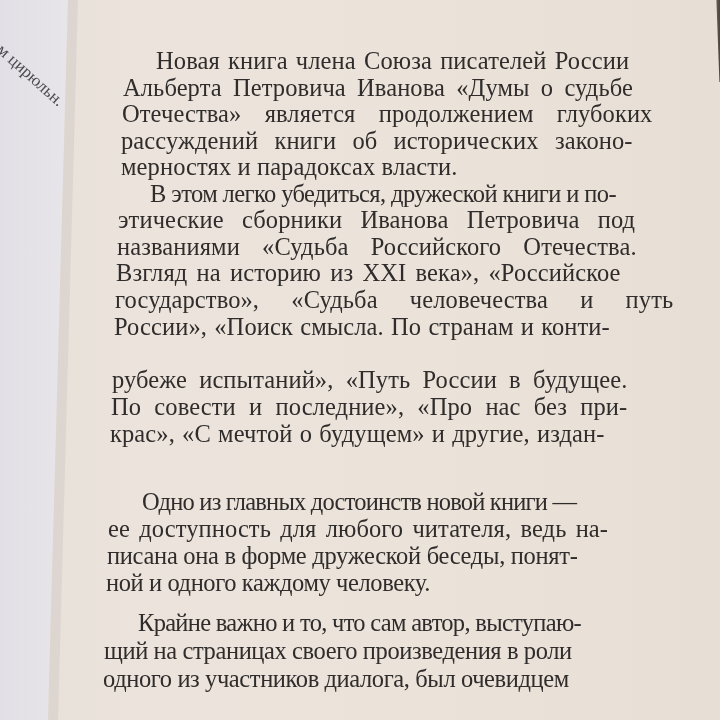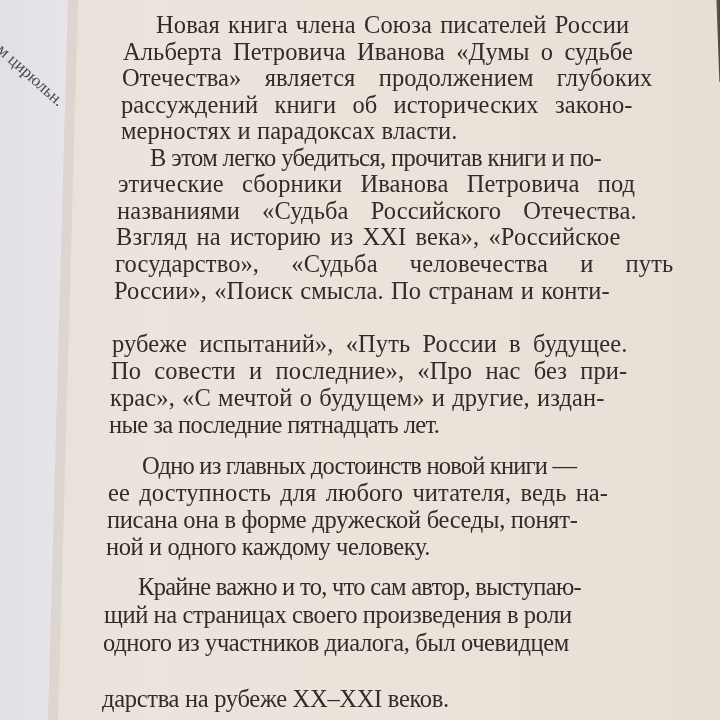--- a/index.html
+++ b/index.html
@@ -35,20 +35,21 @@
     clip-path:polygon(40% 0,100% 0,100% 100%,90% 100%);
   }
   .text-block {
     position:absolute; left:0; top:0; width:720px; height:720px;
     transform-origin: 400px 0;
   }
   .line {
     position:absolute; white-space:nowrap;
     font-size:24.5px; color:#2f2c2b;
     letter-spacing:0.1px;
+    margin-top:36px;
   }
 </style>
 </head>
 <body>
 
 <div class="left-page">
   <span class="left-page-text">м цирюльн.</span>
 </div>
 
 <div class="right-page"></div>
@@ -56,30 +57,29 @@
 <div class="corner-dark"></div>
 
 <div class="text-block">
 
   <div class="line" style="left:156px;top:11px;word-spacing:2px">Новая книга члена Союза писателей России</div>
   <div class="line" style="left:123px;top:38px;word-spacing:5px">Альберта Петровича Иванова «Думы о судьбе</div>
   <div class="line" style="left:122px;top:64px;word-spacing:17px">Отечества» является продолжением глубоких</div>
   <div class="line" style="left:121px;top:91px;word-spacing:10px">рассуждений книги об исторических законо-</div>
   <div class="line" style="left:121px;top:117px">мерностях и парадоксах власти.</div>
 
-  <div class="line" style="left:150px;top:144px;letter-spacing:-0.6px">В этом легко убедиться, прочитав книги и по-</div>
+  <div class="line" style="left:150px;top:144px;letter-spacing:-0.6px">В этом легко убедиться, дружеской книги и по-</div>
   <div class="line" style="left:118px;top:170px;word-spacing:12px">этические сборники Иванова Петровича под</div>
   <div class="line" style="left:117px;top:197px;word-spacing:16px">названиями «Судьба Российского Отечества.</div>
   <div class="line" style="left:116px;top:223px;word-spacing:3px">Взгляд на историю из XXI века», «Российское</div>
   <div class="line" style="left:115px;top:250px;word-spacing:26px">государство», «Судьба человечества и путь</div>
   <div class="line" style="left:114px;top:277px;word-spacing:1px">России», «Поиск смысла. По странам и конти-</div>
   <div class="line" style="left:112px;top:330px;word-spacing:6px">рубеже испытаний», «Путь России в будущее.</div>
   <div class="line" style="left:111px;top:357px;word-spacing:7px">По совести и последние», «Про нас без при-</div>
   <div class="line" style="left:110px;top:384px;word-spacing:1px">крас», «С мечтой о будущем» и другие, издан-</div>
-  <div class="line" style="left:109px;top:411px;letter-spacing:-0.6px">ные за последние пятнадцать лет.</div>
 
   <div class="line" style="left:142px;top:452px;letter-spacing:-0.8px">Одно из главных достоинств новой книги —</div>
   <div class="line" style="left:108px;top:479px;word-spacing:3px">ее доступность для любого читателя, ведь на-</div>
   <div class="line" style="left:107px;top:506px;letter-spacing:-0.3px">писана она в форме дружеской беседы, понят-</div>
   <div class="line" style="left:106px;top:533px;letter-spacing:-0.4px">ной и одного каждому человеку.</div>
 
   <div class="line" style="left:138px;top:573px;letter-spacing:-0.7px">Крайне важно и то, что сам автор, выступаю-</div>
   <div class="line" style="left:104px;top:601px;letter-spacing:-0.4px">щий на страницах своего произведения в роли</div>
   <div class="line" style="left:103px;top:629px;letter-spacing:-0.4px">одного из участников диалога, был очевидцем</div>
   <div class="line" style="left:102px;top:685px;letter-spacing:-0.3px">дарства на рубеже XX–XXI веков.</div>

